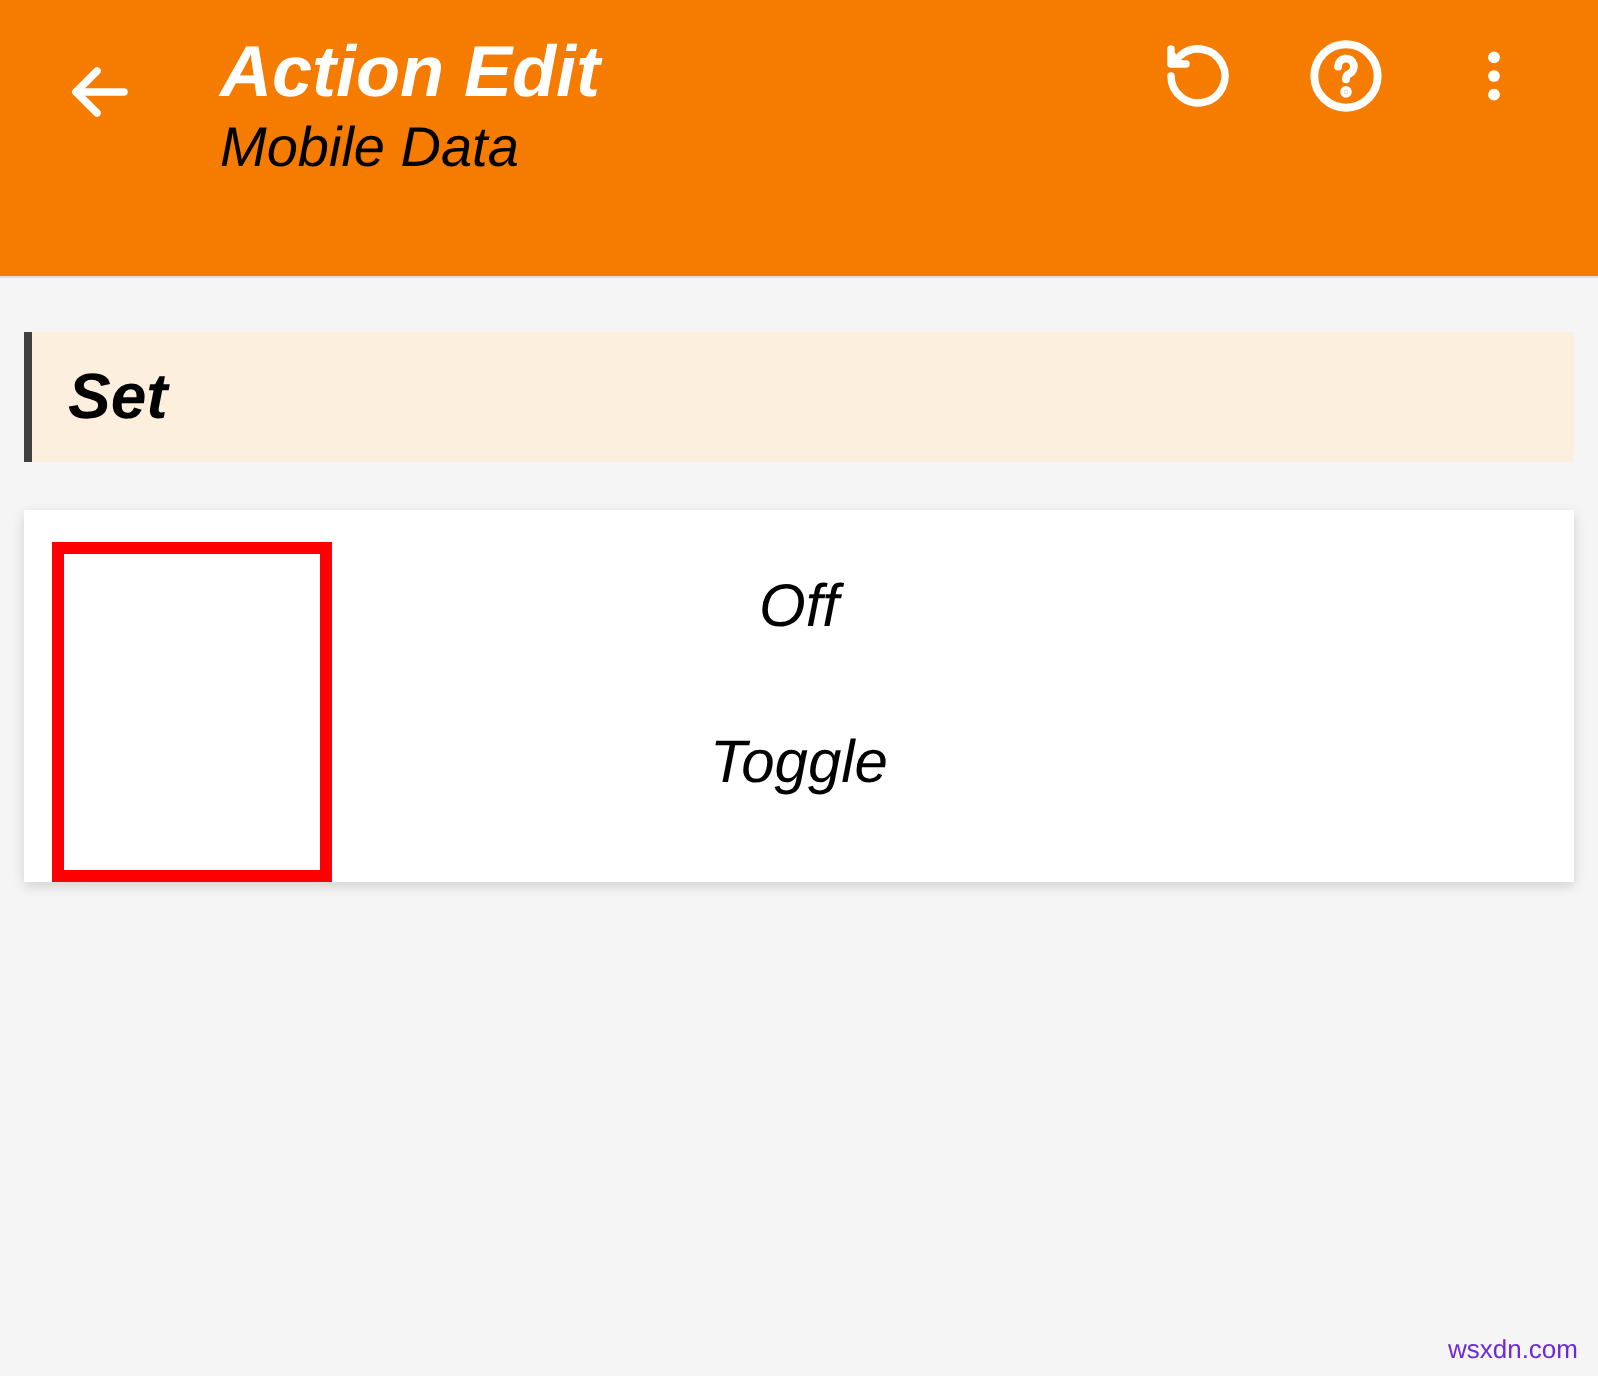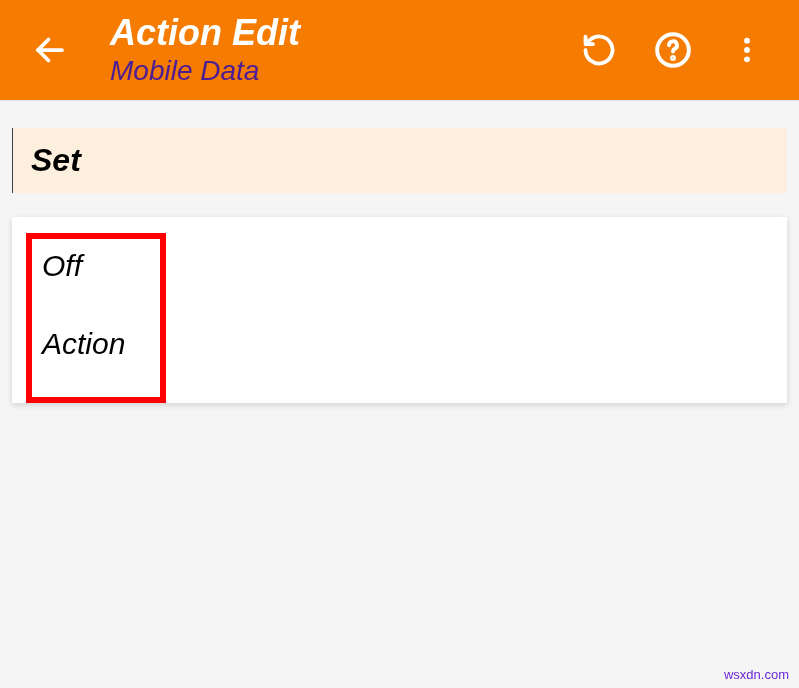--- a/index.html
+++ b/index.html
@@ -10,23 +10,23 @@
     body {
       width: 799px;
       height: 688px;
       background: #f5f5f5;
       font-family: "Comic Sans MS", cursive, sans-serif;
       position: relative;
       overflow: hidden;
     }
     .app-bar {
       background: #f57c00;
-      height: 100px;
+      height: 138px;
       display: flex;
-      align-items: center;
+      align-items: flex-start;
       padding: 16px 20px;
       color: white;
       box-shadow: 0 1px 0 #e0e0e0;
     }
     .back-btn {
       width: 60px;
       height: 60px;
       display: flex;
       align-items: center;
       justify-content: center;
@@ -38,21 +38,21 @@
     }
     .title-main {
       font-size: 36px;
       font-weight: bold;
       font-style: italic;
       line-height: 1.1;
     }
     .title-sub {
       font-size: 28px;
       font-style: italic;
-      color: #4c1d95;
+      color: #000000;
       margin-top: 2px;
     }
     .toolbar-icons {
       display: flex;
       align-items: center;
       gap: 30px;
       margin-right: 10px;
     }
     .tb-icon {
       width: 44px;
@@ -64,28 +64,29 @@
     }
     .content-area {
       padding: 28px 12px 0 12px;
     }
     .header-bar {
       background: #fdefdd;
       padding: 14px 18px;
       font-size: 32px;
       font-weight: bold;
       font-style: italic;
-      border-left: 1px solid #404040;
+      border-left: 4px solid #404040;
     }
     .dropdown-panel {
       background: white;
       margin-top: 24px;
       box-shadow: 0 2px 6px rgba(0,0,0,0.15);
       padding: 10px 0 20px 0;
       position: relative;
+      text-align: center;
     }
     .opt {
       font-size: 30px;
       font-style: italic;
       font-weight: 500;
       padding: 22px 30px;
       cursor: pointer;
     }
     .highlight-frame {
       position: absolute;
@@ -152,18 +153,18 @@
   </div>
 </div>
 
 <div class="content-area">
   <div class="header-bar">Set</div>
 
   <div class="partial-bg-strip"></div>
 
   <div class="dropdown-panel">
     <div class="opt">Off</div>
-    <div class="opt">Action</div>
+    <div class="opt">Toggle</div>
     <div class="highlight-frame"></div>
   </div>
 </div>
 
 <div class="watermark">wsxdn.com</div>
 
 </body></html>

